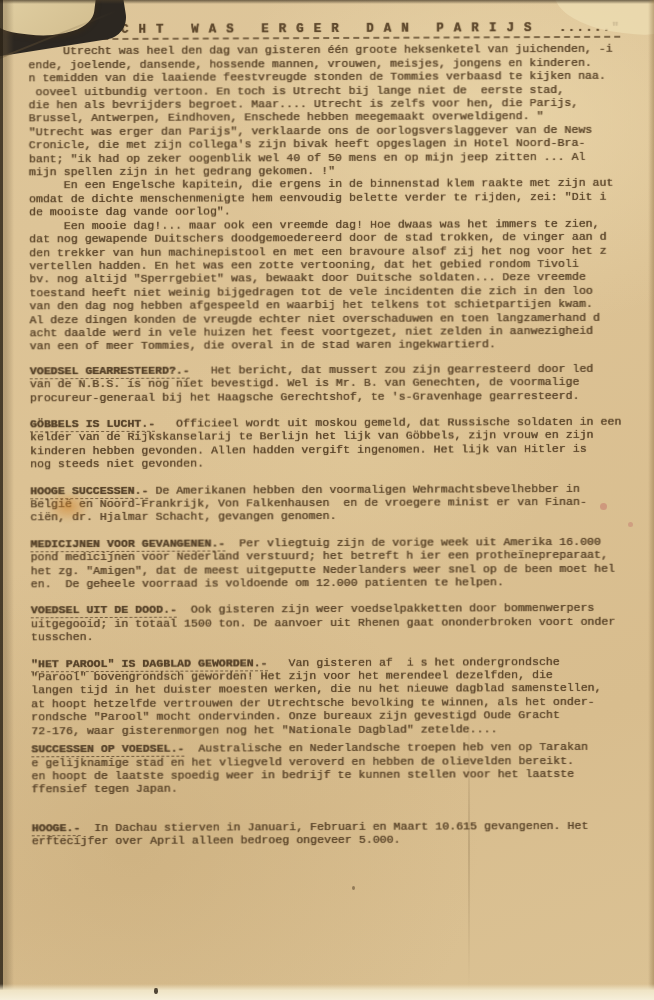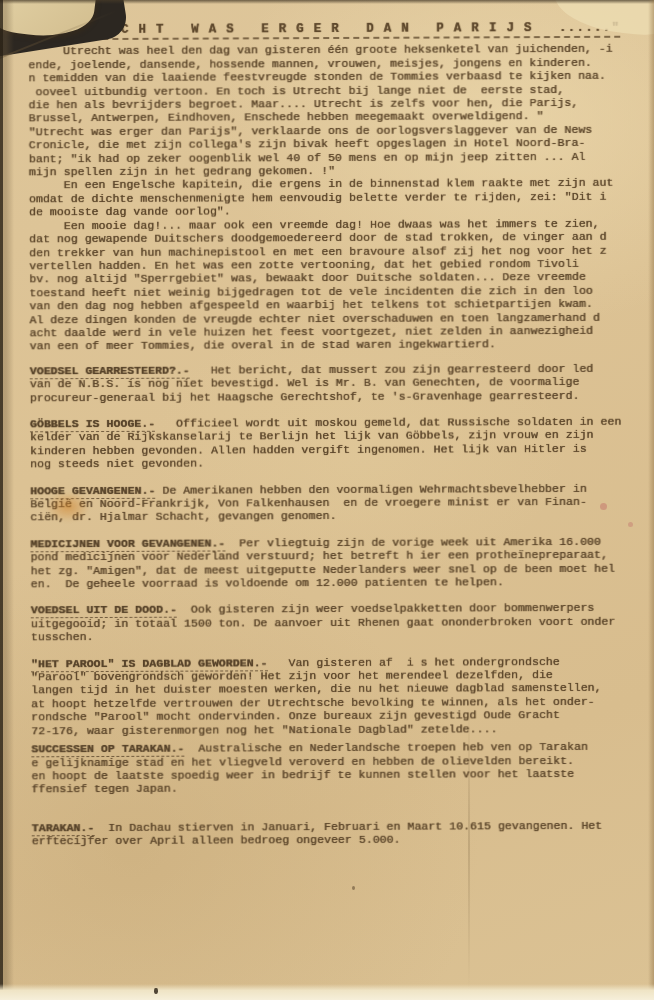--- a/index.html
+++ b/index.html
@@ -95,51 +95,51 @@
 toestand heeft niet weinig bijgedragen tot de vele incidenten die zich in den loo
 van den dag nog hebben afgespeeld en waarbij het telkens tot schietpartijen kwam.
 Al deze dingen konden de vreugde echter niet overschaduwen en toen langzamerhand d
 acht daalde werd in vele huizen het feest voortgezet, niet zelden in aanwezigheid
 van een of meer Tommies, die overal in de stad waren ingekwartierd.</p>
 
     <p class="sec"><span class="sec-title">VOEDSEL GEARRESTEERD?.-</span><span class="sec-body">   Het bericht, dat mussert zou zijn gearresteerd door led
 van de N.B.S. is nog niet bevestigd. Wel is Mr. B. van Genechten, de voormalige
 procureur-generaal bij het Haagsche Gerechtshof, te 's-Gravenhage gearresteerd.</span></p>
 
-    <p class="sec"><span class="sec-title">GÖBBELS IS HOOGE.-</span><span class="sec-body">   Officieel wordt uit moskou gemeld, dat Russische soldaten in een
+    <p class="sec"><span class="sec-title">GÖBBELS IS LUCHT.-</span><span class="sec-body">   Officieel wordt uit moskou gemeld, dat Russische soldaten in een
 kelder van de Rijkskanselarij te Berlijn het lijk van Göbbels, zijn vrouw en zijn
 kinderen hebben gevonden. Allen hadden vergift ingenomen. Het lijk van Hitler is
 nog steeds niet gevonden.</span></p>
 
-    <p class="sec"><span class="sec-title">HOOGE GEVANGENEN.-</span><span class="sec-body"> De Amerikanen hebben den voormaligen Wehrmachtsbevelhebber in
+    <p class="sec"><span class="sec-title">HOOGE SUCCESSEN.-</span><span class="sec-body"> De Amerikanen hebben den voormaligen Wehrmachtsbevelhebber in
 België en Noord-Frankrijk, Von Falkenhausen  en de vroegere minist er van Finan-
 ciën, dr. Hjalmar Schacht, gevangen genomen.</span></p>
 
     <p class="sec"><span class="sec-title">MEDICIJNEN VOOR GEVANGENEN.-</span><span class="sec-body">  Per vliegtuig zijn de vorige week uit Amerika 16.000
 pond medicijnen voor Nederland verstuurd; het betreft h ier een protheïnepreparaat,
 het zg. "Amigen", dat de meest uitgeputte Nederlanders weer snel op de been moet hel
 en.  De geheele voorraad is voldoende om 12.000 patienten te helpen.</span></p>
 
     <p class="sec"><span class="sec-title">VOEDSEL UIT DE DOOD.-</span><span class="sec-body">  Ook gisteren zijn weer voedselpakketten door bommenwerpers
 uitgegooid; in totaal 1500 ton. De aanvoer uit Rhenen gaat ononderbroken voort onder
 tusschen.</span></p>
 
     <p class="sec sec-tight"><span class="sec-title">"HET PAROOL" IS DAGBLAD GEWORDEN.-</span><span class="sec-body">   Van gisteren af  i s het ondergrondsche
 "Parool" bovengrondsch geworden! Het zijn voor het merendeel dezelfden, die
 langen tijd in het duister moesten werken, die nu het nieuwe dagblad samenstellen,
 at hoopt hetzelfde vertrouwen der Utrechtsche bevolking te winnen, als het onder-
 rondsche "Parool" mocht ondervinden. Onze bureaux zijn gevestigd Oude Gracht
 72-176, waar gisterenmorgen nog het "Nationale Dagblad" zetelde....</span></p>
 
-    <p class="sec sec-wide"><span class="sec-title">SUCCESSEN OP TARAKAN.-</span><span class="sec-body">  Australische en Nederlandsche troepen heb ven op Tarakan
+    <p class="sec sec-wide"><span class="sec-title">SUCCESSEN OP VOEDSEL.-</span><span class="sec-body">  Australische en Nederlandsche troepen heb ven op Tarakan
 e gelijknamige stad en het vliegveld veroverd en hebben de olievelden bereikt.
 en hoopt de laatste spoedig weer in bedrijf te kunnen stellen voor het laatste
 ffensief tegen Japan.</span></p>
 
-    <p class="sec"><span class="sec-title">TARAKAN.-</span><span class="sec-body">  In Dachau stierven in Januari, Februari en Maart 10.615 gevangenen. Het
+    <p class="sec"><span class="sec-title">HOOGE.-</span><span class="sec-body">  In Dachau stierven in Januari, Februari en Maart 10.615 gevangenen. Het
 erftecijfer over April alleen bedroeg ongeveer 5.000.</span></p>
   </div>
 
   <div class="corner-tl-dark"></div>
   <div class="corner-tl-flap"></div>
   <div class="corner-tr-light"></div>
   <div class="crease-tl"></div>
   <div class="edge-top"></div>
   <div class="edge-left"></div>
   <div class="edge-right"></div>

